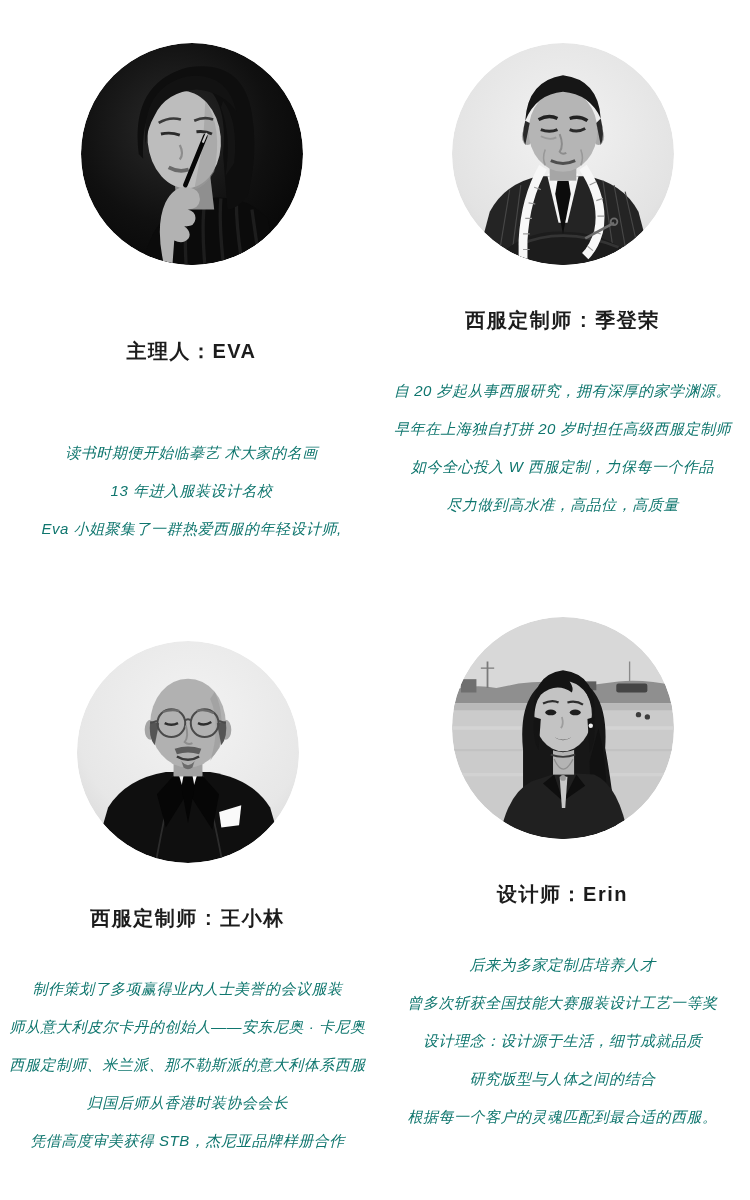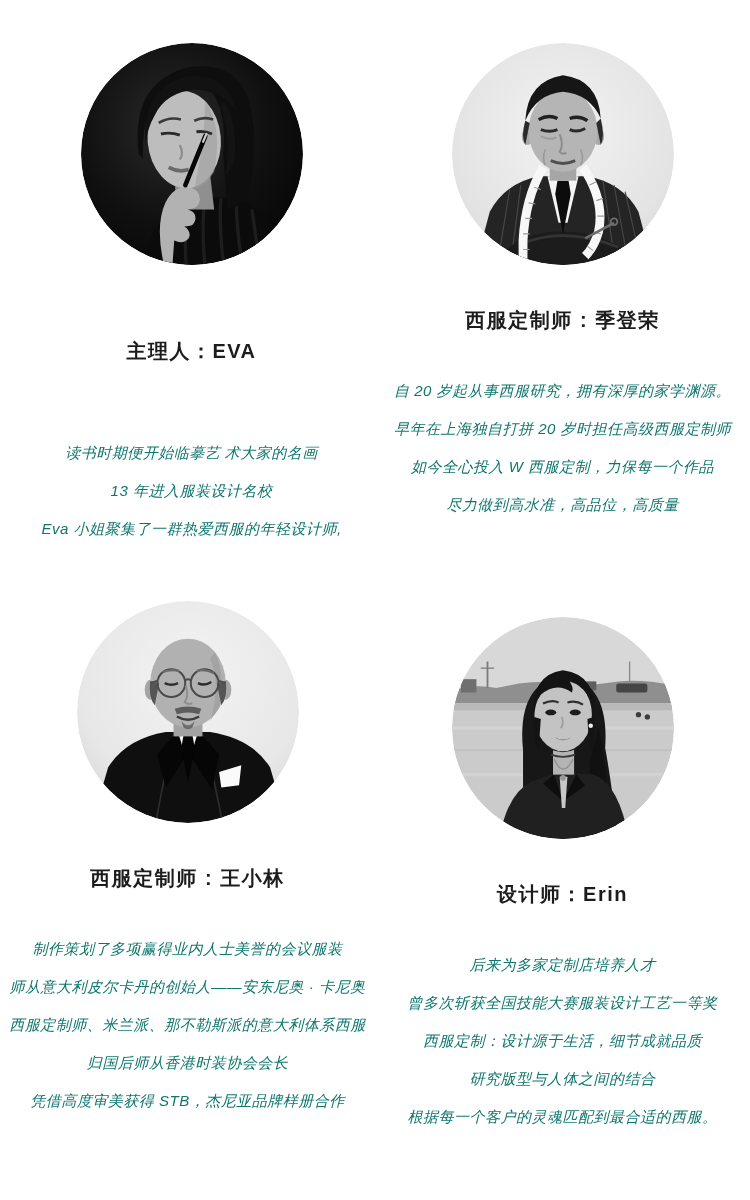--- a/index.html
+++ b/index.html
@@ -1,21 +1,21 @@
 <!DOCTYPE html>
 <html><head>
 <meta charset="utf-8">
 <style>
   html,body{margin:0;padding:0;background:#ffffff;}
   body{width:750px;height:1200px;font-family:"Liberation Sans",sans-serif;-webkit-font-smoothing:antialiased;}
   .page{position:relative;width:750px;height:1200px;background:#ffffff;overflow:hidden;}
   .card{position:absolute;width:375px;display:flex;flex-direction:column;align-items:center;}
   .card.tl{left:4px;top:0;gap:31px;}
   .card.tr{left:375px;top:0;}
-  .card.bl{left:0;top:564px;align-items:center;}
+  .card.bl{left:0;top:604px;align-items:center;}
   .card.br{left:375px;top:580px;}
   .photo{width:222px;height:222px;border-radius:50%;overflow:hidden;margin-top:43px;flex:none;}
   .card.bl .photo,.card.br .photo{margin-top:37px;}
   .photo svg{display:block;width:100%;height:100%;}
   .member-title{margin:43px 0 0 0;font-size:20px;line-height:24px;font-weight:700;color:#1c1c1c;letter-spacing:1.5px;text-align:center;}
   .bio{margin-top:40px;width:372px;text-align:center;}
   .bio p{margin:0;font-size:15px;line-height:38px;color:#0f766e;letter-spacing:0.5px;white-space:nowrap;font-style:italic;}
 </style>
 </head>
 <body>
@@ -288,19 +288,19 @@
           <path d="M92 108 q8 5 16 0 q-8 6 -16 0 Z" fill="#3a3a3a"></path>
 
           <circle cx="125" cy="98" r="2" fill="#f0f0f0"></circle>
         </g>
       </svg>
     </div>
     <h3 class="member-title">设计师：Erin</h3>
     <div class="bio">
       <p>后来为多家定制店培养人才</p>
       <p>曾多次斩获全国技能大赛服装设计工艺一等奖</p>
-      <p>西服定制：设计源于生活，细节成就品质</p>
+      <p>设计理念：设计源于生活，细节成就品质</p>
       <p>研究版型与人体之间的结合</p>
       <p>根据每一个客户的灵魂匹配到最合适的西服。</p>
     </div>
   </div>
 
 </div>
 
 </body></html>

